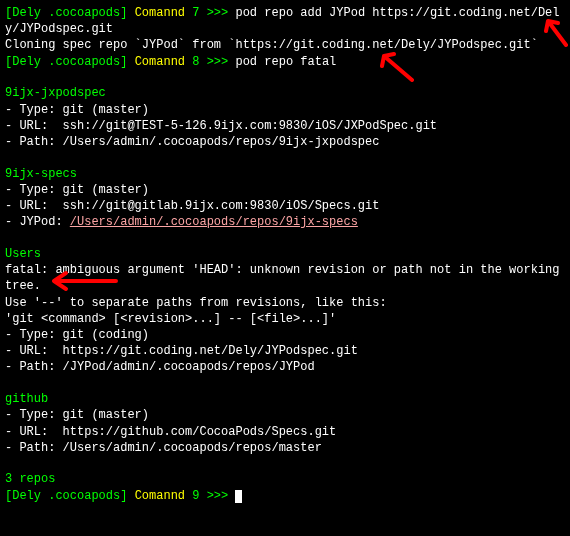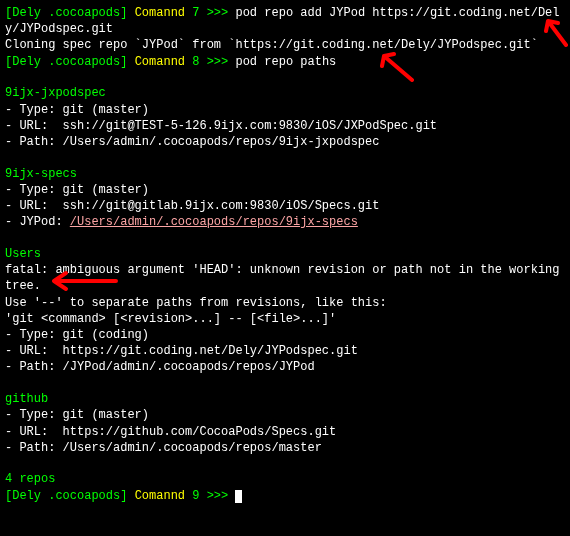--- a/index.html
+++ b/index.html
@@ -33,21 +33,21 @@
     }
     .arrow svg { display: block; }
     .line { white-space: pre-wrap; word-break: break-all; }
     .blank { height: 1.3em; }
   </style>
 </head>
 <body>
 
 <div class="line"><span class="green">[Dely .cocoapods]</span> <span class="yellow">Comannd</span> <span class="green">7 &gt;&gt;&gt;</span> <span>pod repo add JYPod https://git.coding.net/Dely/JYPodspec.git</span></div>
 <div class="line">Cloning spec repo `JYPod` from `https://git.coding.net/Dely/JYPodspec.git`</div>
-<div class="line"><span class="green">[Dely .cocoapods]</span> <span class="yellow">Comannd</span> <span class="green">8 &gt;&gt;&gt;</span> <span>pod repo paths</span></div>
+<div class="line"><span class="green">[Dely .cocoapods]</span> <span class="yellow">Comannd</span> <span class="green">8 &gt;&gt;&gt;</span> <span>pod repo fatal</span></div>
 <div class="blank"></div>
 
 <div class="line green">9ijx-jxpodspec</div>
 <div class="line">- Type: git (master)</div>
 <div class="line">- URL:  ssh://git@TEST-5-126.9ijx.com:9830/iOS/JXPodSpec.git</div>
 <div class="line">- Path: /Users/admin/.cocoapods/repos/9ijx-jxpodspec</div>
 <div class="blank"></div>
 
 <div class="line green">9ijx-specs</div>
 <div class="line">- Type: git (master)</div>
@@ -63,21 +63,21 @@
 <div class="line">- URL:  https://git.coding.net/Dely/JYPodspec.git</div>
 <div class="line">- Path: /JYPod/admin/.cocoapods/repos/JYPod</div>
 <div class="blank"></div>
 
 <div class="line green">github</div>
 <div class="line">- Type: git (master)</div>
 <div class="line">- URL:  https://github.com/CocoaPods/Specs.git</div>
 <div class="line">- Path: /Users/admin/.cocoapods/repos/master</div>
 <div class="blank"></div>
 
-<div class="line green">4 repos</div>
+<div class="line green">3 repos</div>
 <div class="line"><span class="green">[Dely .cocoapods]</span> <span class="yellow">Comannd</span> <span class="green">9 &gt;&gt;&gt;</span> <span class="cursor"></span></div>
 
 <div class="arrow" style="top:15px; left:540px;">
   <svg width="28" height="32" viewBox="0 0 28 32">
     <path d="M26 30 L8 6 M8 6 L6 16 M8 6 L18 8" stroke="#ff0000" stroke-width="4" fill="none" stroke-linecap="round"></path>
   </svg>
 </div>
 <div class="arrow" style="top:50px; left:378px;">
   <svg width="36" height="32" viewBox="0 0 36 32">
     <path d="M34 30 L6 6 M6 6 L4 16 M6 6 L16 4" stroke="#ff0000" stroke-width="4" fill="none" stroke-linecap="round"></path>

